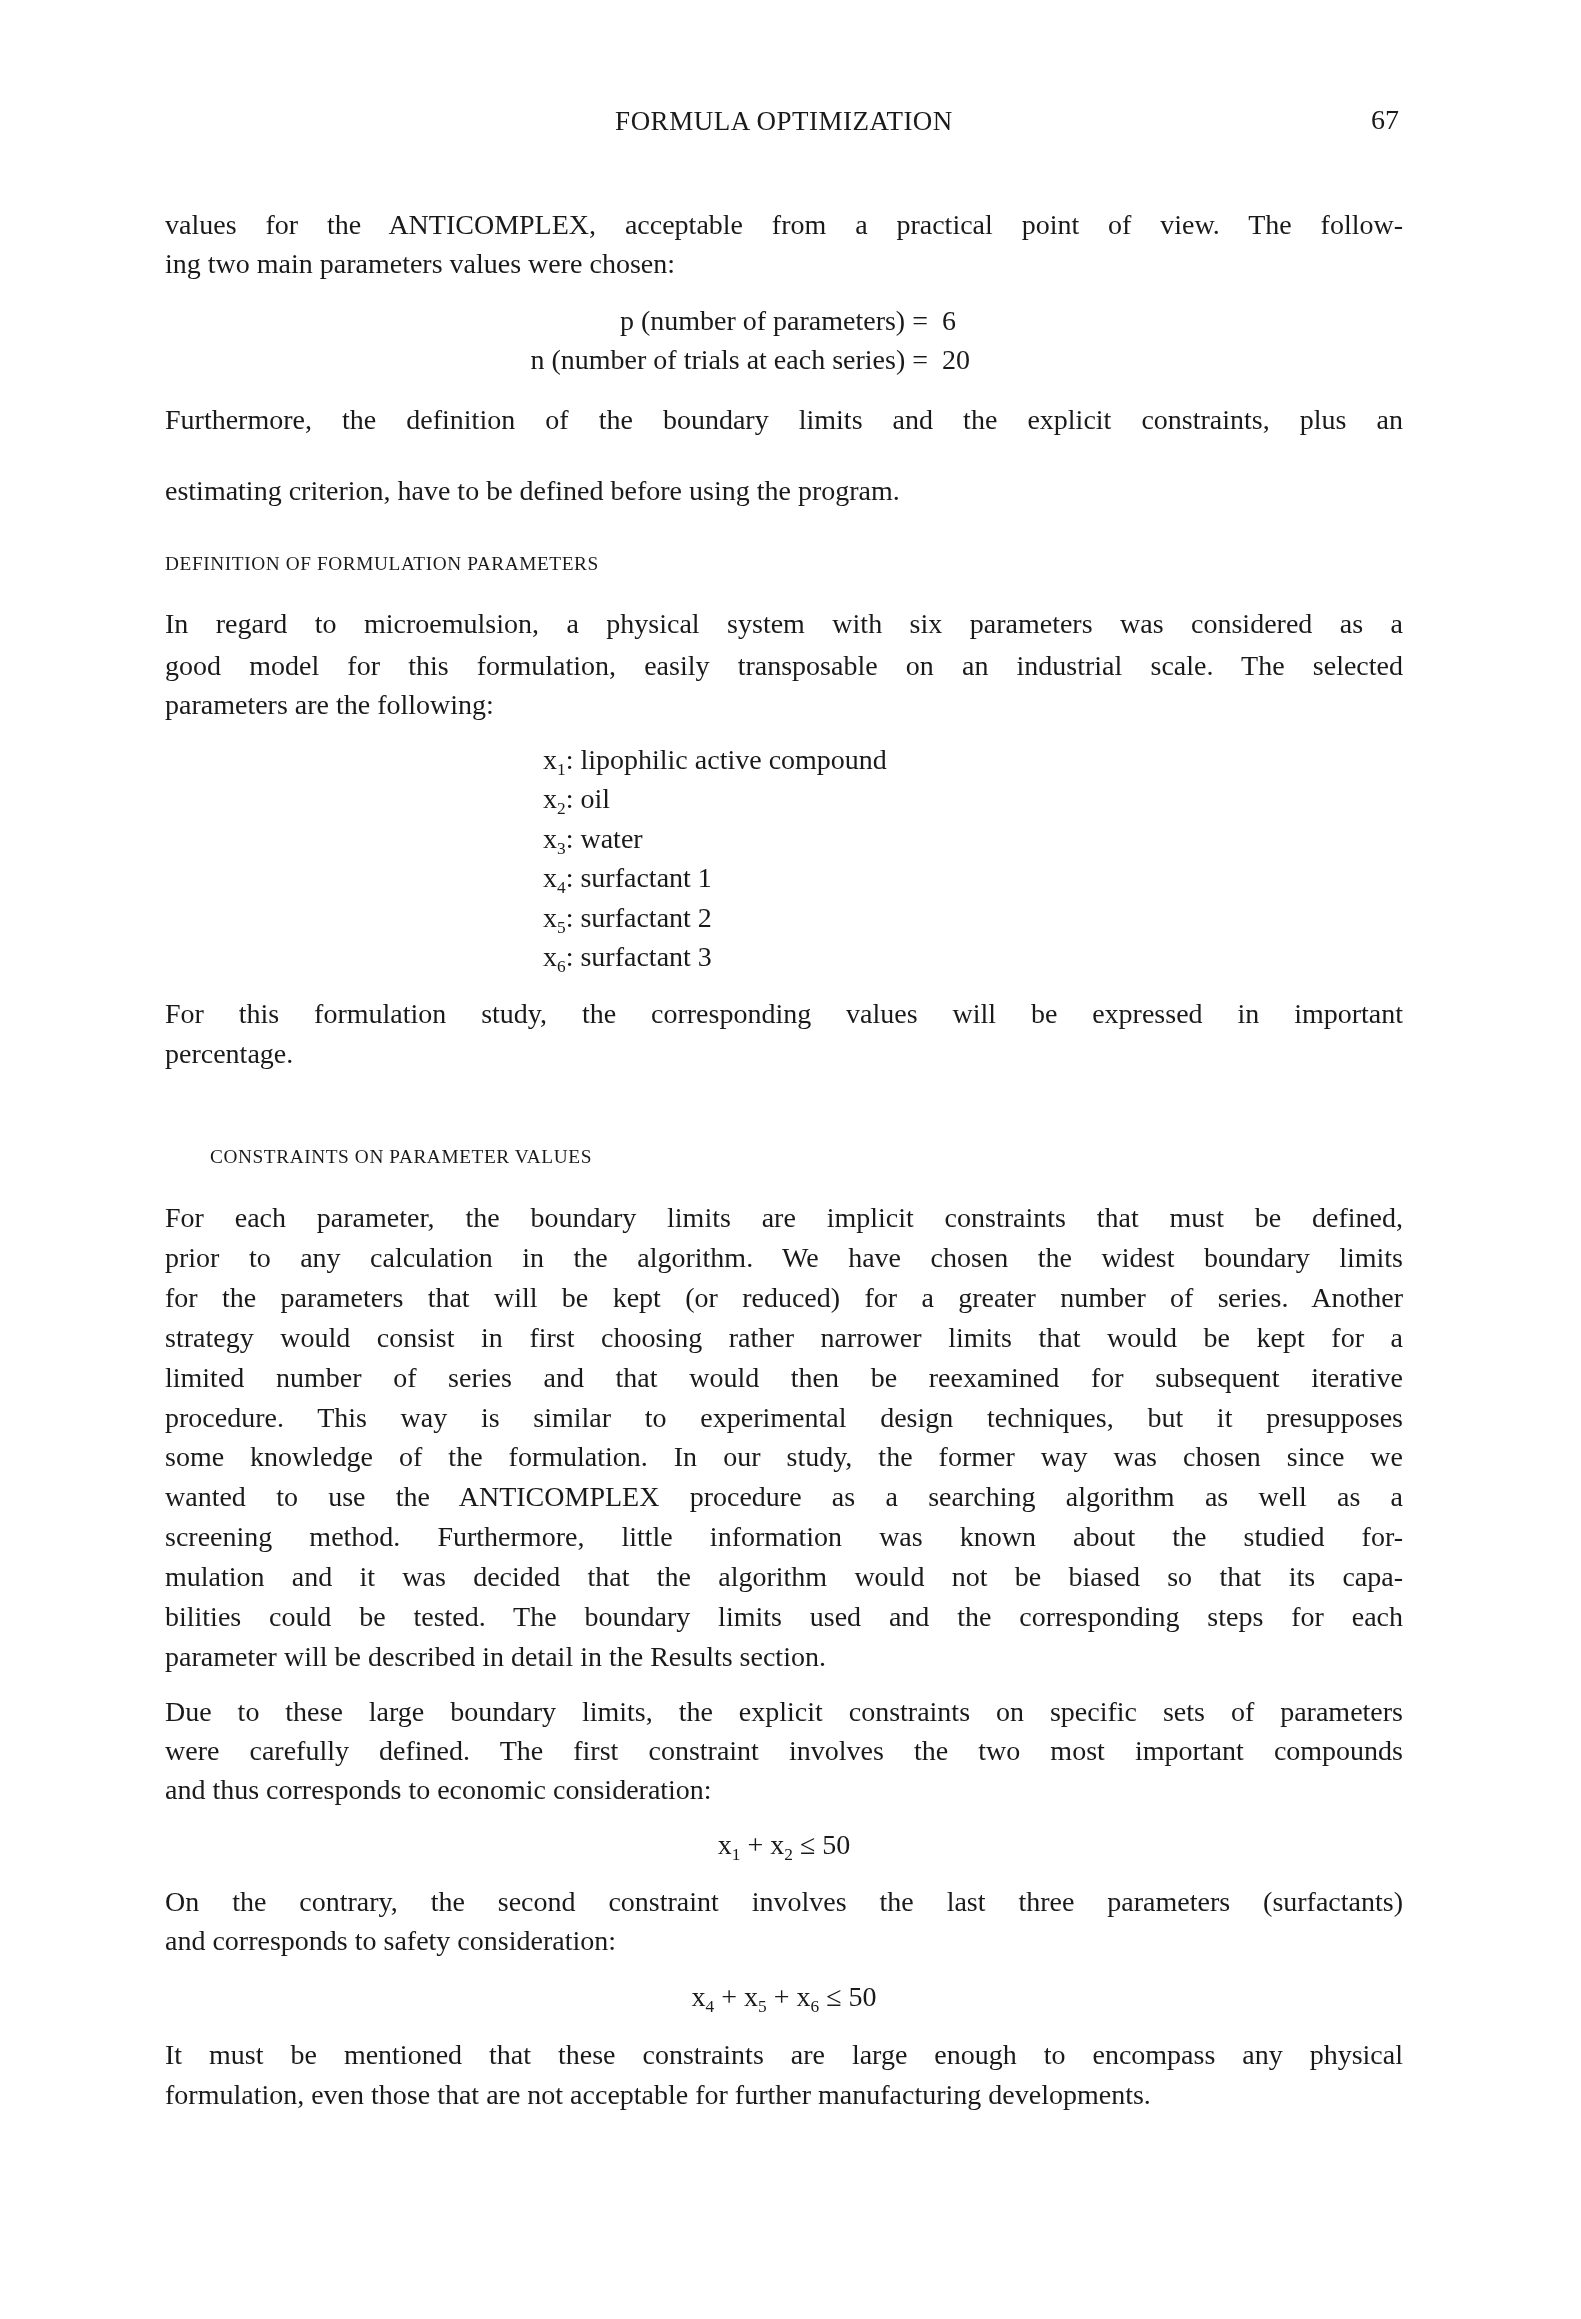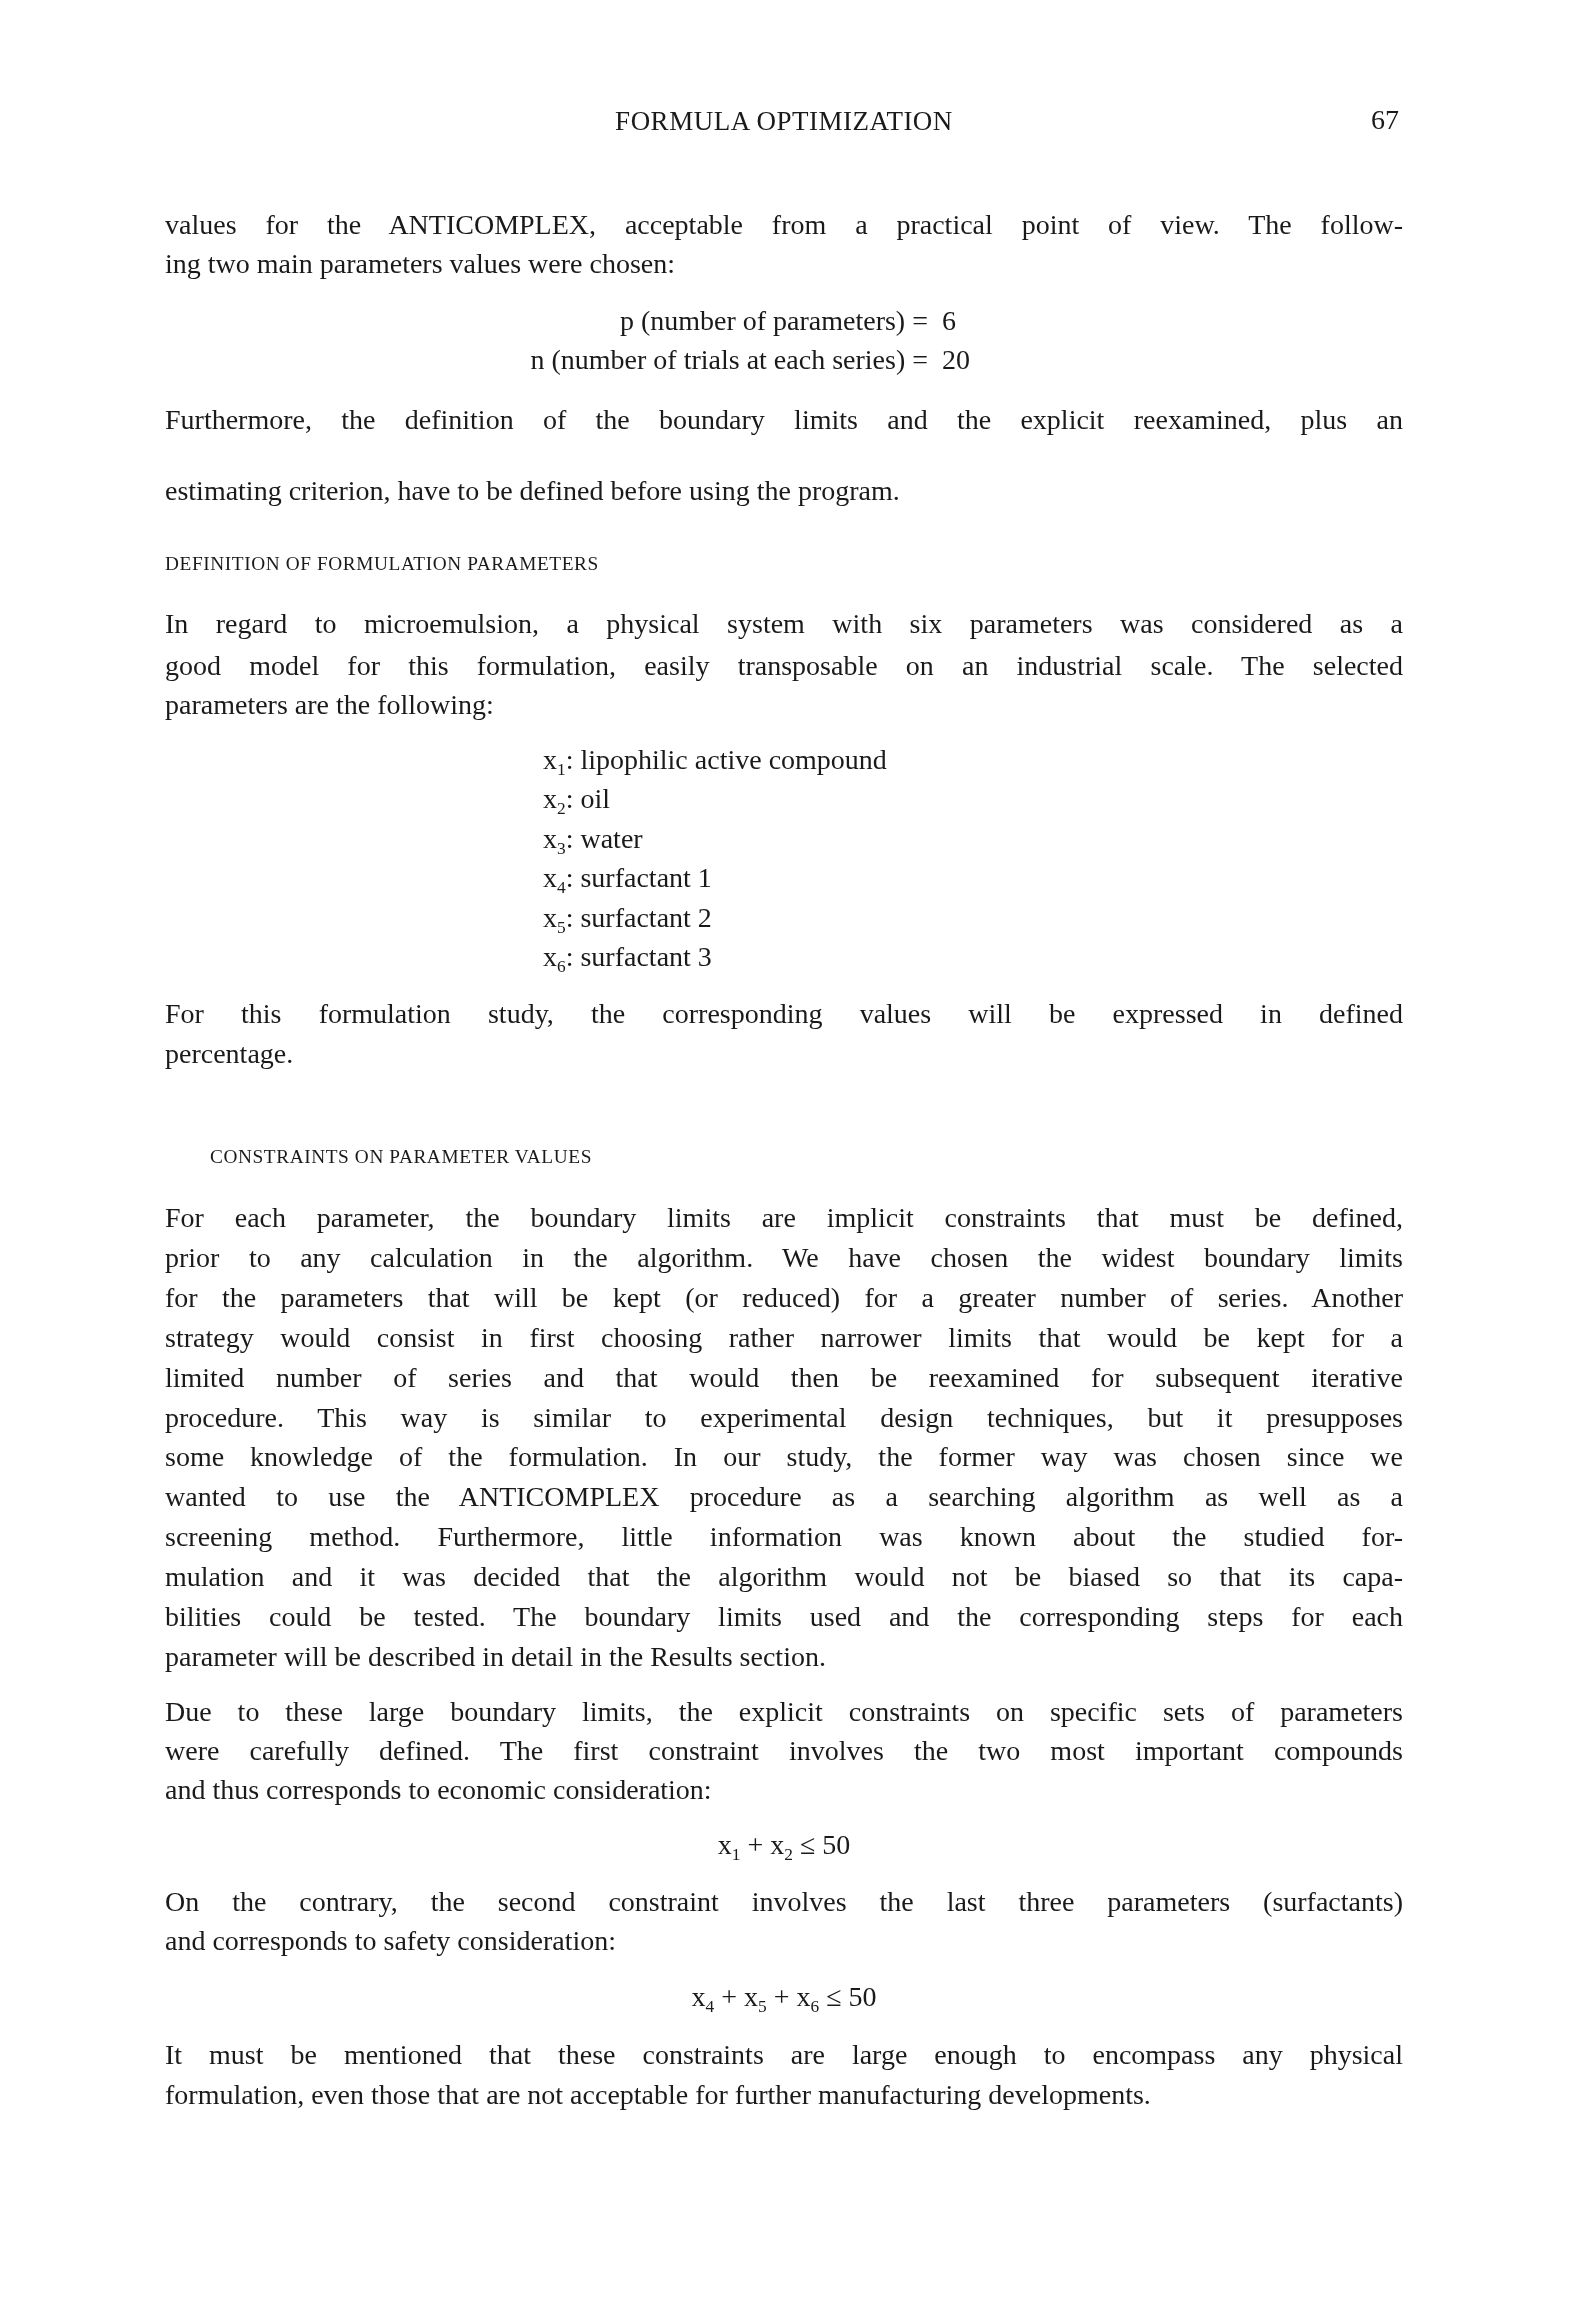--- a/index.html
+++ b/index.html
@@ -28,38 +28,38 @@
   <span>p (number of parameters)</span>
   <span>=</span>
 </div>
 <div class="ln" style="top:303px; left:942px;">6</div>
 <div class="ln" style="top:342px; left:165px; width:763px; text-align:right;">
   <span>n (number of trials at each series)</span>
   <span>=</span>
 </div>
 <div class="ln" style="top:342px; left:942px;">20</div>
 
-<div class="ln just" style="top:402px;">Furthermore, the definition of the boundary limits and the explicit reexamined, plus an</div>
+<div class="ln just" style="top:402px;">Furthermore, the definition of the boundary limits and the explicit constraints, plus an</div>
 <div class="ln left" style="top:441px;margin-top:32px;">estimating criterion, have to be defined before using the program.</div>
 
 <div class="ln sec" style="top:546px;font-family:Liberation Serif, serif;">DEFINITION OF FORMULATION PARAMETERS</div>
 <div class="ln just" style="top:606px;">In regard to microemulsion, a physical system with six parameters was considered as a</div>
 <div class="ln just" style="top:648px;">good model for this formulation, easily transposable on an industrial scale. The selected</div>
 <div class="ln left" style="top:687px;">parameters are the following:</div>
 
 <div id="param-list">
     <div class="xl" style="top: 742px;"><span>x<sub>1</sub></span><span>: lipophilic active compound</span></div>
     <div class="xl" style="top: 781px;"><span>x<sub>2</sub></span><span>: oil</span></div>
     <div class="xl" style="top: 821px;"><span>x<sub>3</sub></span><span>: water</span></div>
     <div class="xl" style="top: 860px;"><span>x<sub>4</sub></span><span>: surfactant 1</span></div>
     <div class="xl" style="top: 900px;"><span>x<sub>5</sub></span><span>: surfactant 2</span></div>
     <div class="xl" style="top: 939px;"><span>x<sub>6</sub></span><span>: surfactant 3</span></div>
   </div>
 
-<div class="ln just" style="top:996px;">For this formulation study, the corresponding values will be expressed in defined</div>
+<div class="ln just" style="top:996px;">For this formulation study, the corresponding values will be expressed in important</div>
 <div class="ln left" style="top:1036px;">percentage.</div>
 
 <div class="ln sec" style="top:1139px;margin-left:45px;">CONSTRAINTS ON PARAMETER VALUES</div>
 <div id="para1">
     <div class="ln just" style="top: 1200px;">For each parameter, the boundary limits are implicit constraints that must be defined,</div>
     <div class="ln just" style="top: 1240px;">prior to any calculation in the algorithm. We have chosen the widest boundary limits</div>
     <div class="ln just" style="top: 1280px;">for the parameters that will be kept (or reduced) for a greater number of series. Another</div>
     <div class="ln just" style="top: 1320px;">strategy would consist in first choosing rather narrower limits that would be kept for a</div>
     <div class="ln just" style="top: 1360px;">limited number of series and that would then be reexamined for subsequent iterative</div>
     <div class="ln just" style="top: 1400px;">procedure. This way is similar to experimental design techniques, but it presupposes</div>

